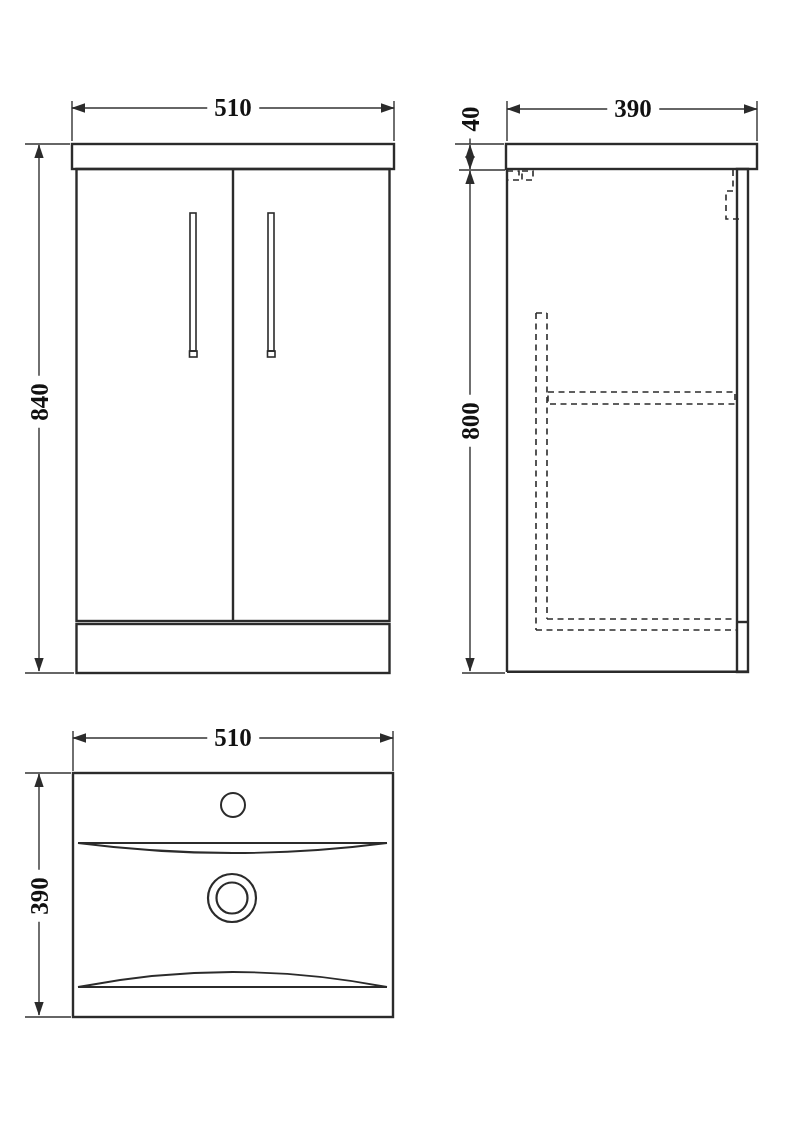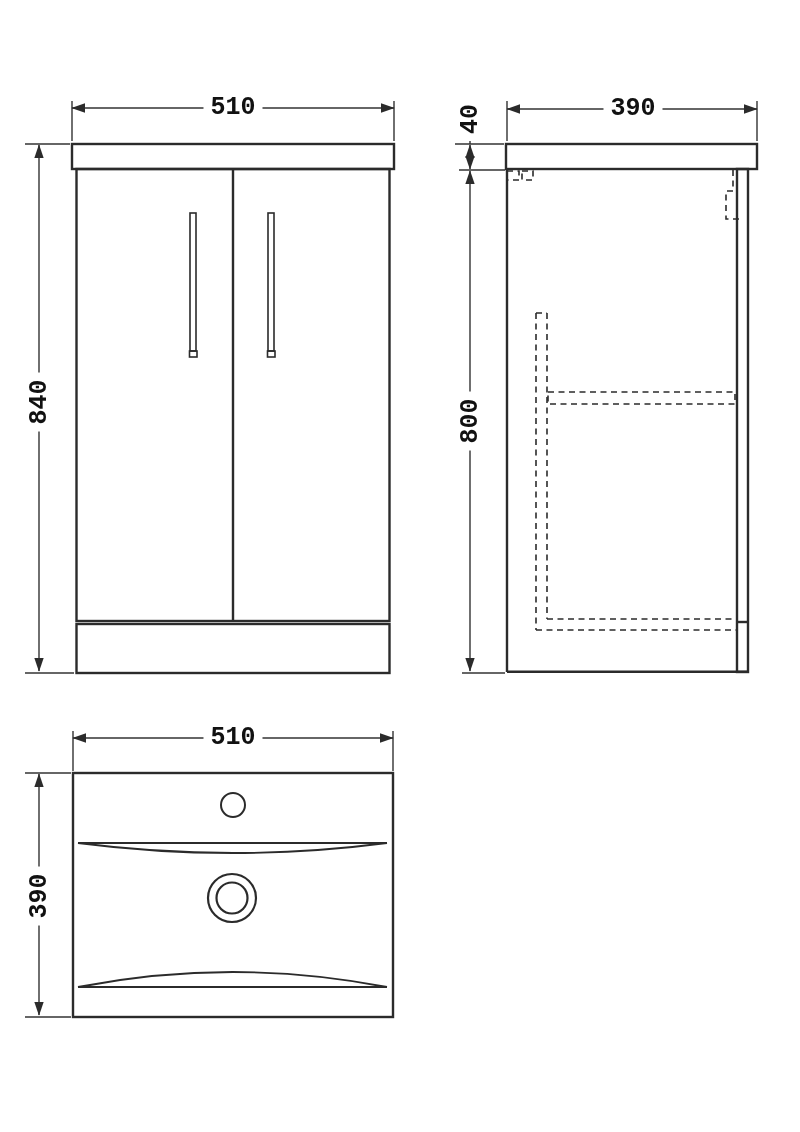--- a/index.html
+++ b/index.html
@@ -1,20 +1,20 @@
 <!DOCTYPE html>
 <html><head>
 <meta charset="utf-8">
 <style>
   html,body{margin:0;padding:0;background:#ffffff;}
   #canvas{
     position:relative;
     width:800px;height:1132px;
     background:#ffffff;
-    font-family:Liberation Mono, monospace;
+    font-family:Liberation Serif, serif;
     overflow:hidden;
   }
   #drawing-svg{position:absolute;left:0;top:0;}
   .dim-label{
     position:absolute;
     font-weight:bold;
     font-size:25px;
     color:#111111;
     background:#ffffff;
     padding:0 7px;

